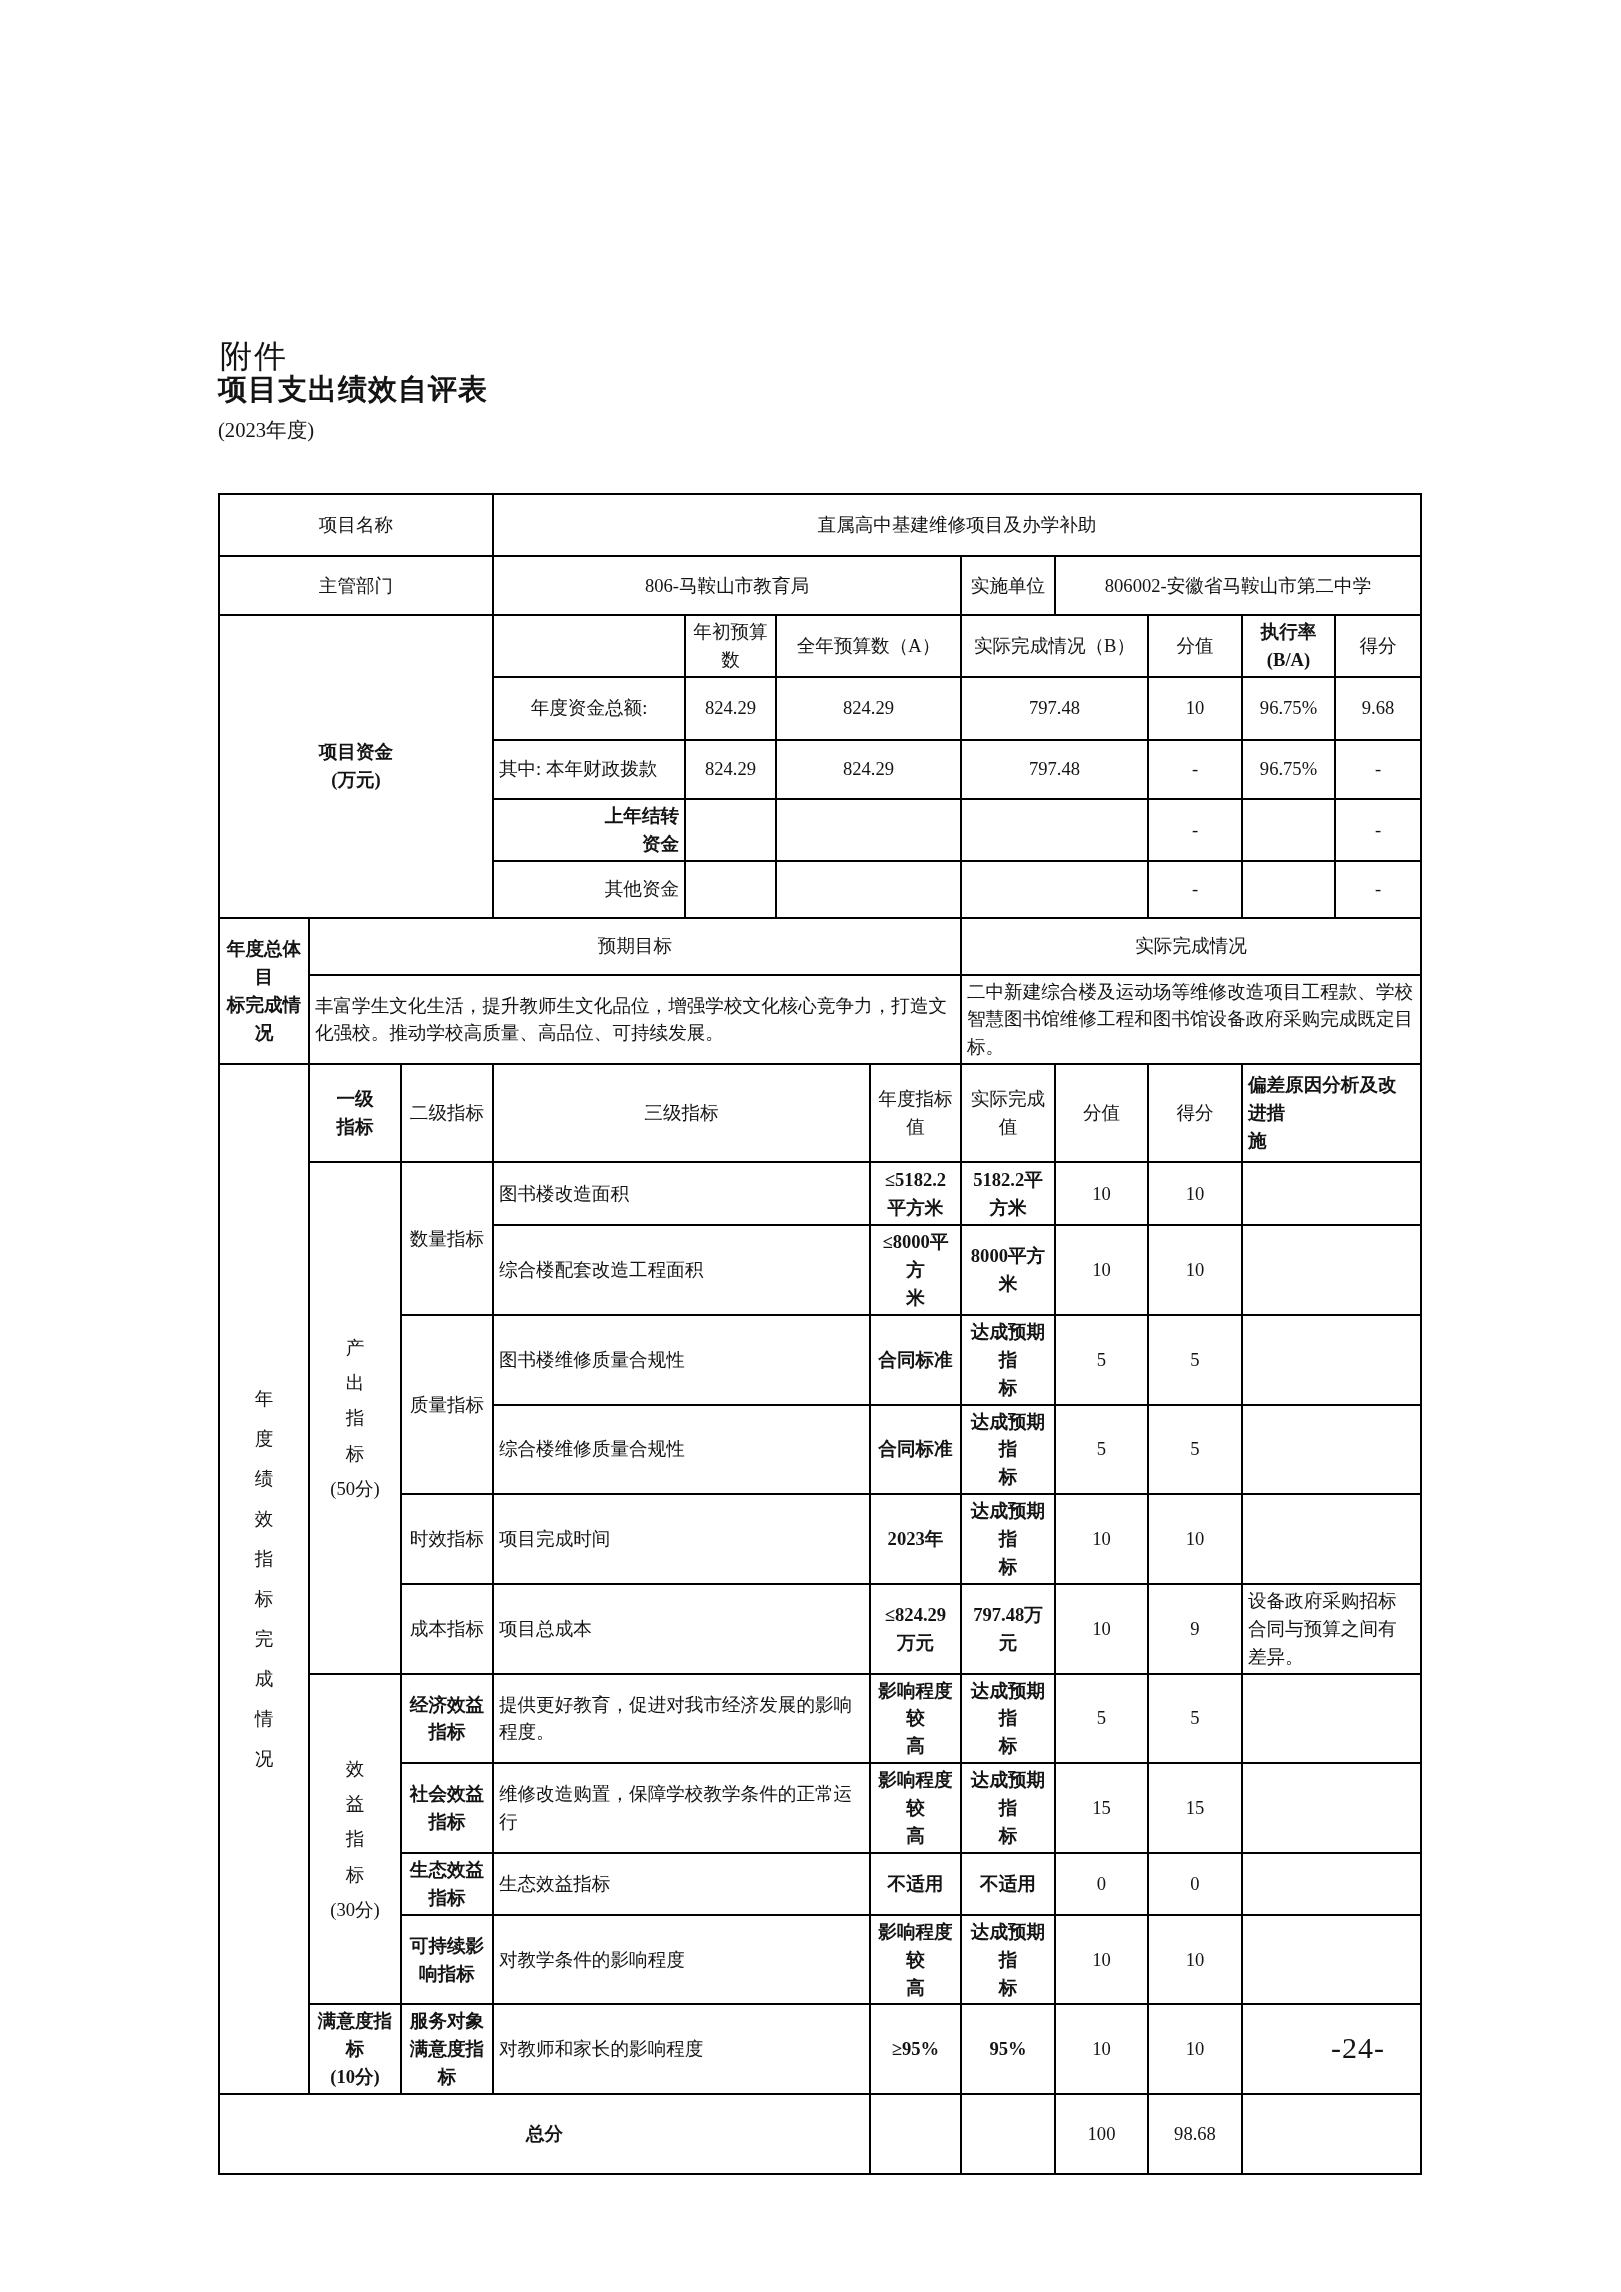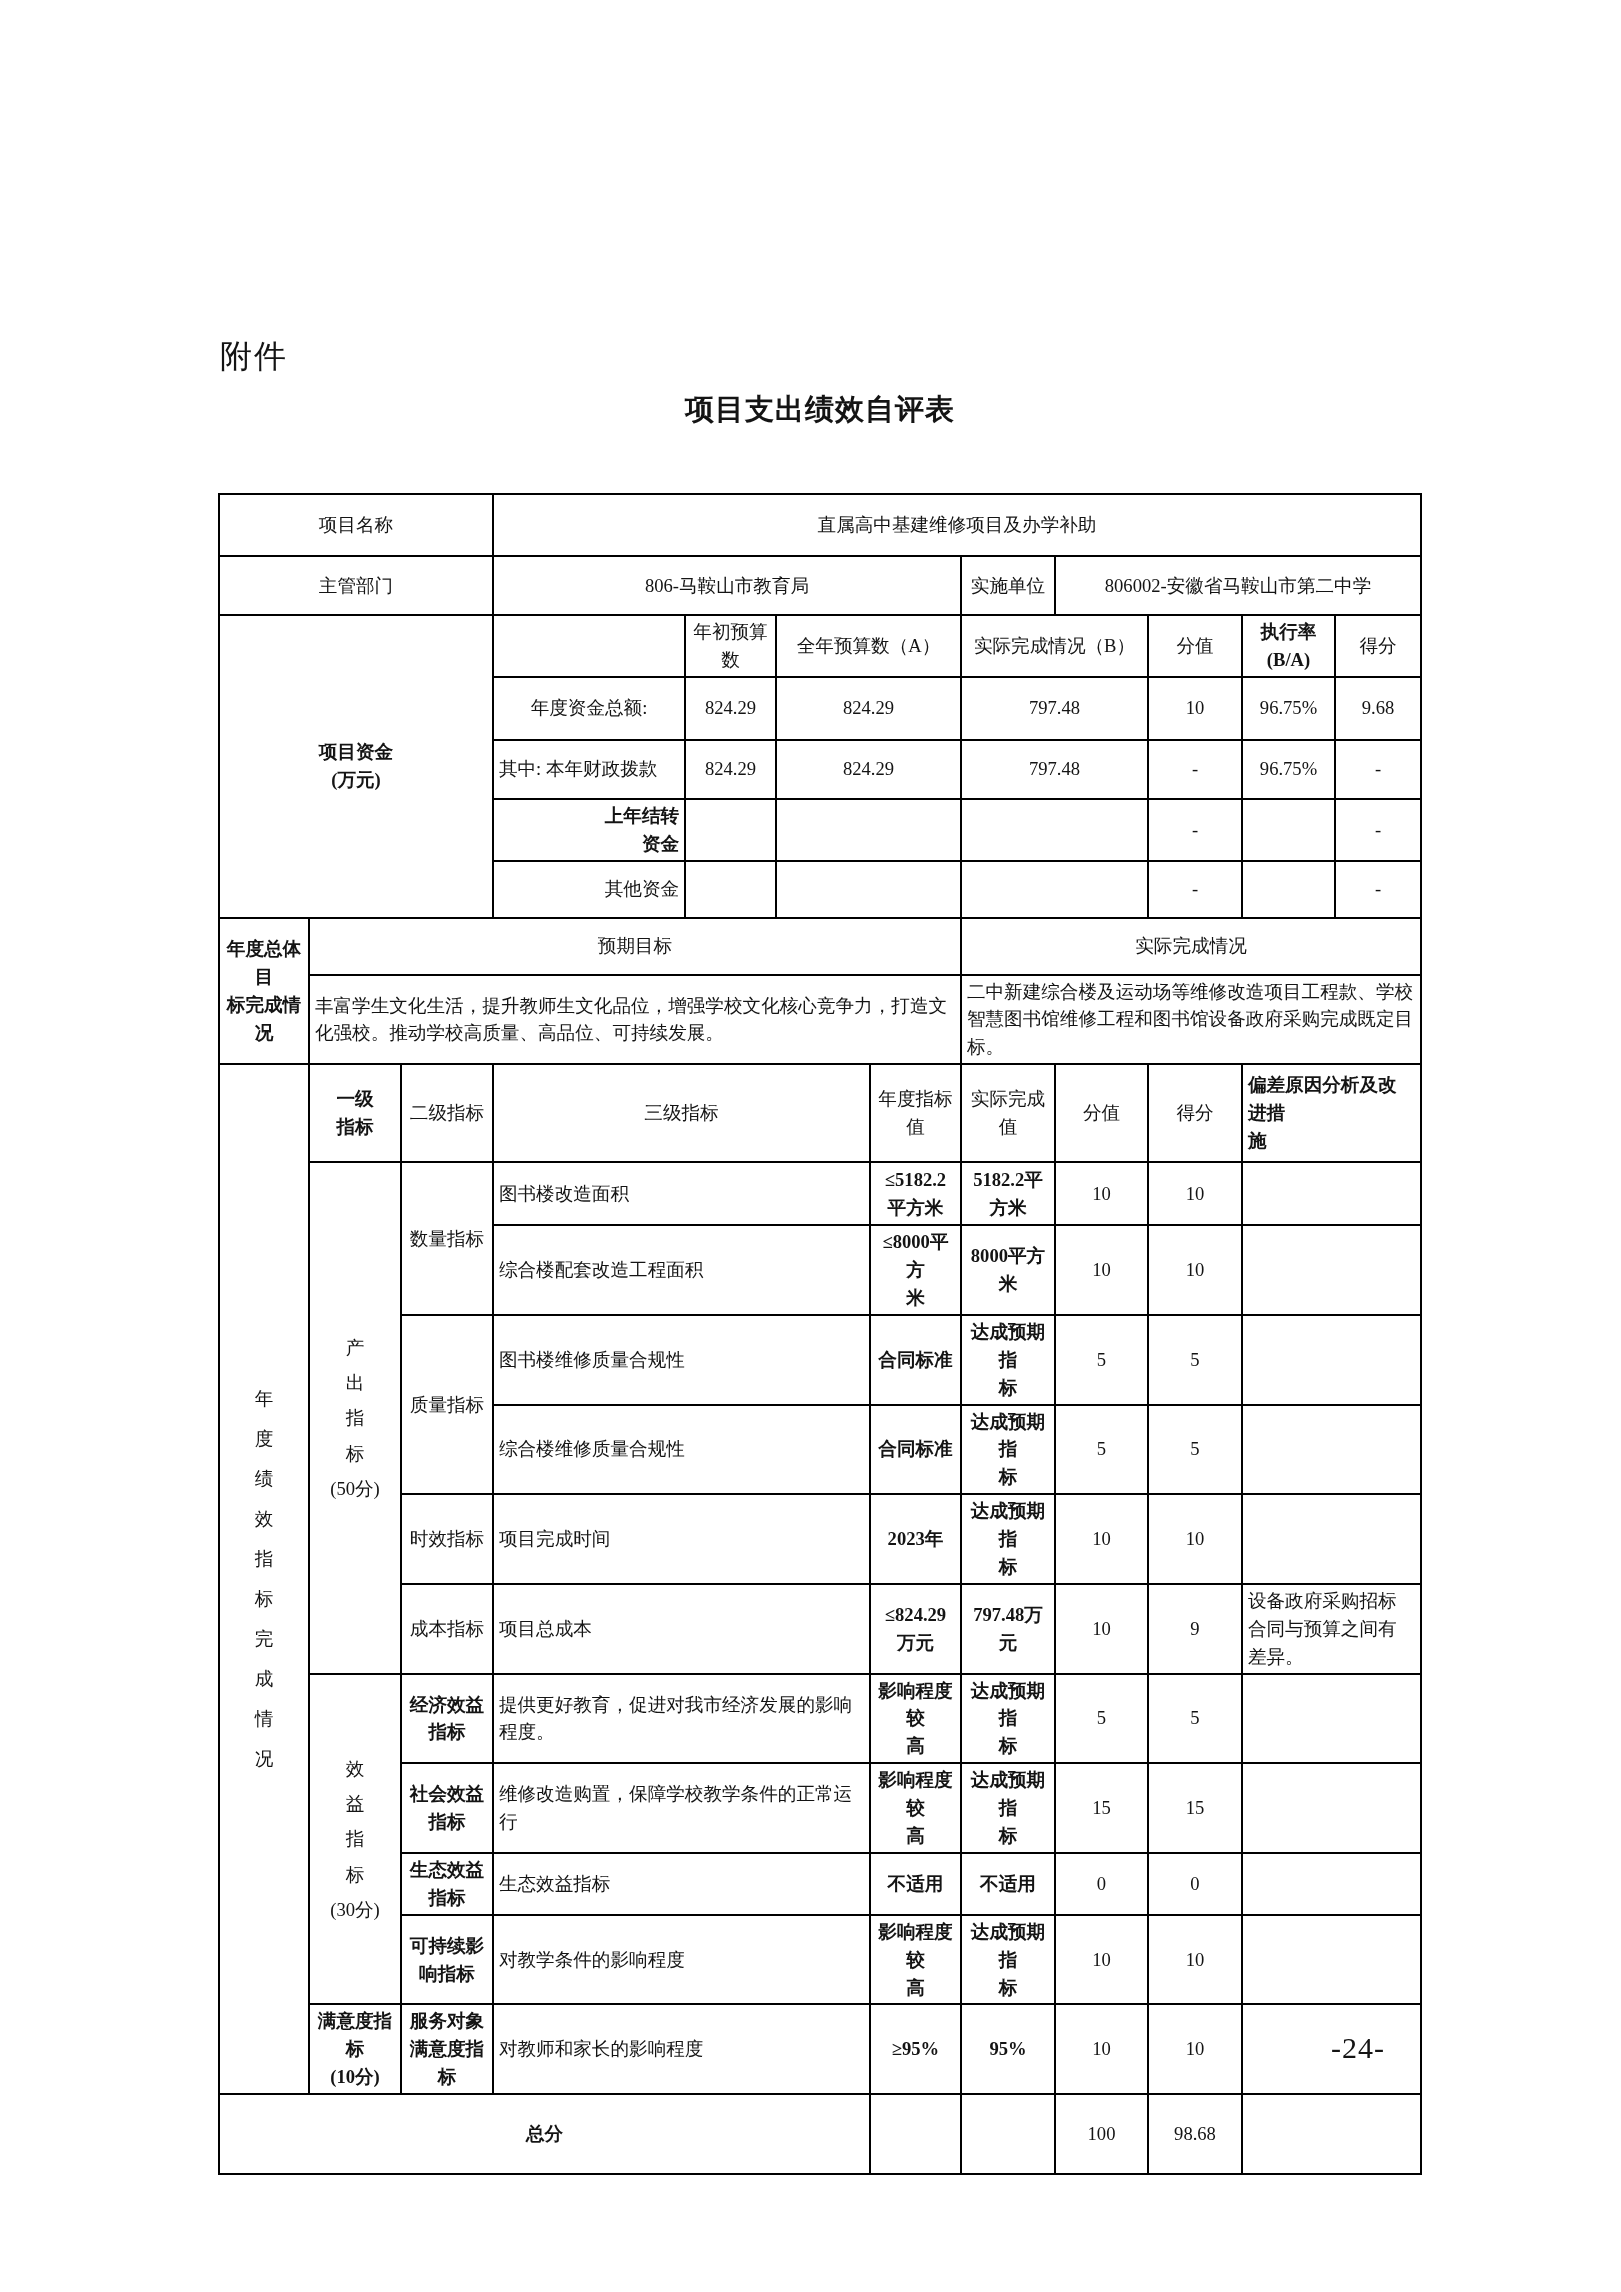--- a/index.html
+++ b/index.html
@@ -3,21 +3,21 @@
 <meta charset="utf-8">
 <style>
   html,body{margin:0;padding:0;}
   body{
     width:1621px;height:2293px;background:#ffffff;position:relative;
     font-family:"Liberation Serif","DejaVu Serif",serif;color:#141414;
   }
   .attachment{
     position:absolute;left:220px;top:335px;font-size:32px;letter-spacing:2px;
   }
-  .title-wrap{position:absolute;left:218px;top:390px;width:1204px;text-align:center;}
+  .title-wrap{position:absolute;left:218px;top:370px;width:1204px;}
   .doc-title{font-size:29px;font-weight:bold;letter-spacing:1px;}
   .doc-subtitle{font-size:20.6px;margin-top:5.9px;}
   table.main{
     position:absolute;left:218px;top:493px;width:1204px;
     border-collapse:collapse;table-layout:fixed;border:2.9px solid #000;
   }
   td{
     border:2px solid #000;font-size:18.6px;line-height:1.5;
     padding:2px 4.9px;text-align:center;vertical-align:middle;
     overflow:hidden;word-break:break-all;
@@ -32,20 +32,21 @@
     position:absolute;left:1331px;top:2031px;font-size:30px;letter-spacing:1px;
   }
 </style>
 </head>
 <body>
 
 <div class="attachment">附件</div>
 
 <div class="title-wrap">
   <div class="doc-title">项目支出绩效自评表</div>
+  <div class="doc-subtitle">(2023年度)</div>
 </div>
 
 <table class="main">
   <colgroup>
     <col style="width:90px">
       <col style="width:92px">
       <col style="width:92px">
     <col style="width:192px">
       <col style="width:91px">
       <col style="width:94px">

